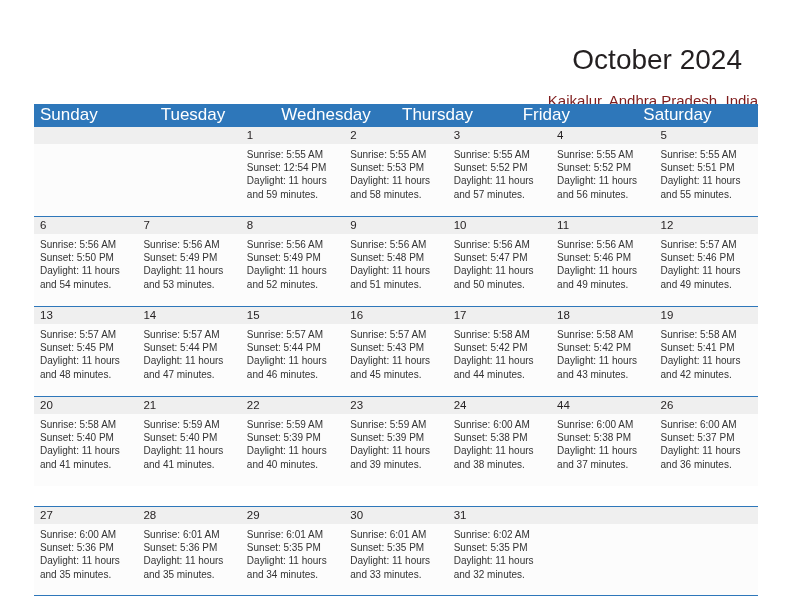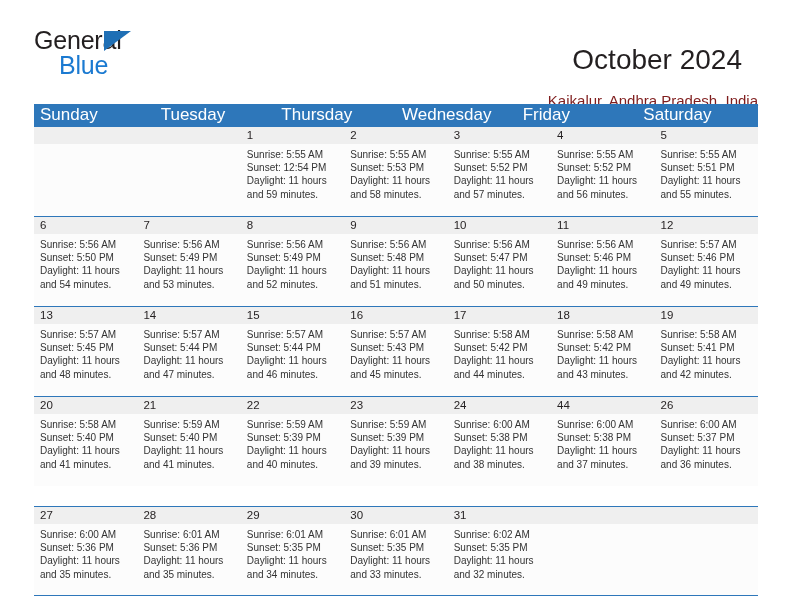--- a/index.html
+++ b/index.html
@@ -160,40 +160,35 @@
     white-space: nowrap;
   }
 </style>
 </head>
 <body>
 
 <div class="page">
 
   <div class="header">
 
-    <div class="brand">
-      <span class="brand-general">General</span>
-      <span class="brand-triangle"></span>
-      <span class="brand-blue">Blue</span>
-    </div>
 
     <div class="titles">
       <h1 class="cal-title">October 2024</h1>
       <p class="cal-subtitle">Kaikalur, Andhra Pradesh, India</p>
     </div>
 
   </div>
 
   <div class="calendar">
 
     <div class="weekday-row">
       <div class="weekday">Sunday</div>
       <div class="weekday">Tuesday</div>
+      <div class="weekday">Wednesday</div>
       <div class="weekday">Thursday</div>
-      <div class="weekday">Wednesday</div>
       <div class="weekday">Friday</div>
       <div class="weekday">Saturday</div>
     </div>
 
     <div class="week-row">
       <div class="day-cell empty">
         <div class="day-number-band">
             <span class="day-number"></span>
           </div>
         <div class="day-info">

